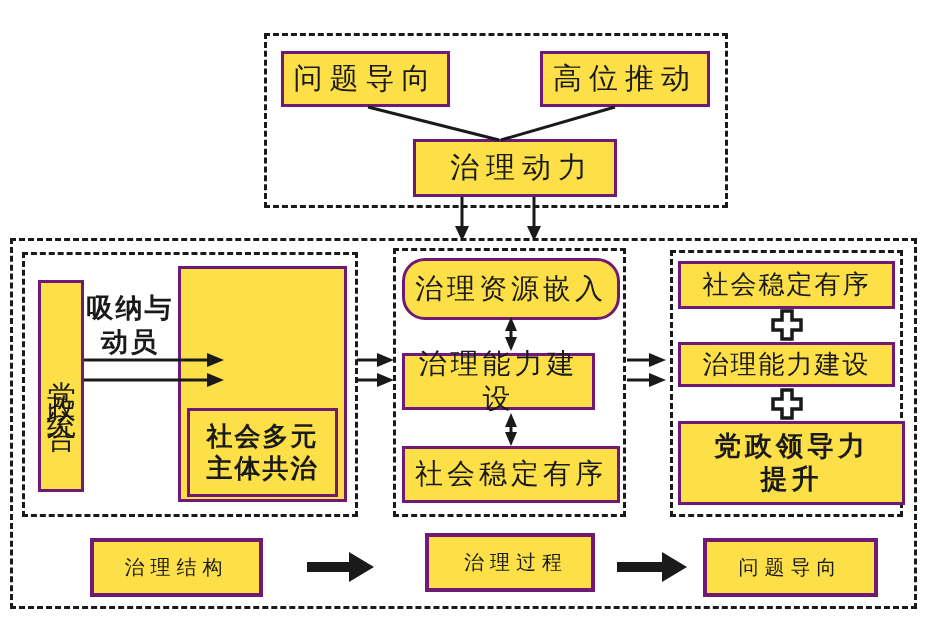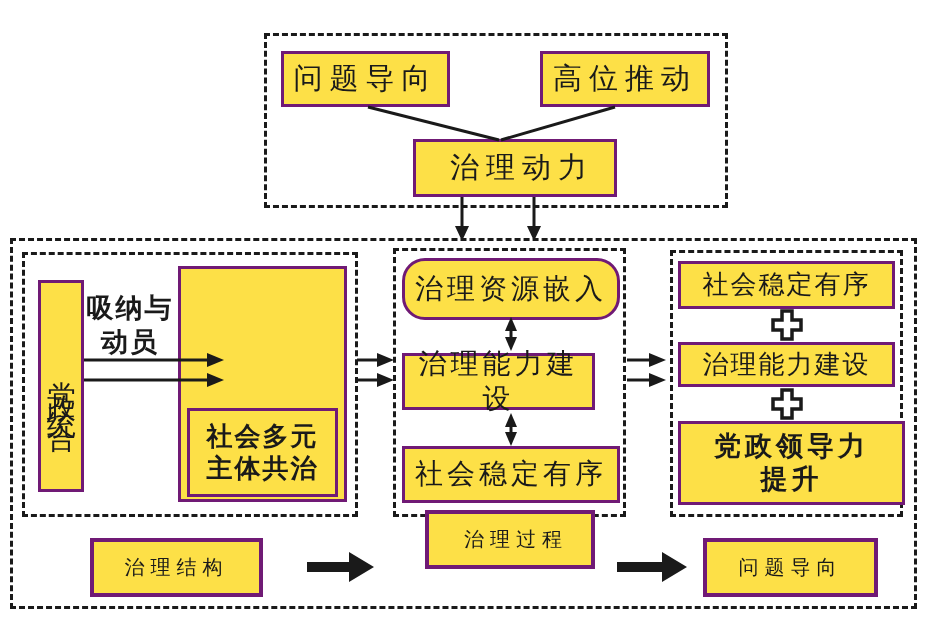--- a/index.html
+++ b/index.html
@@ -72,21 +72,21 @@
 
   <div class="box smalltext" style="left:678px;top:261px;width:217px;height:48px;">社会稳定有序</div>
 
   <div class="box smalltext" style="left:678px;top:342px;width:217px;height:45px;">治理能力建设</div>
 
   <div class="box multiline" style="left:678px;top:421px;width:227px;height:84px;font-size:27px;">党政领导力
 提升</div>
 
   <div class="box thickbox bottomrow" style="left:90px;top:538px;width:173px;height:59px;">治理结构</div>
 
-  <div class="box thickbox bottomrow" style="left:425px;top:510px;width:170px;height:59px;padding-left:12px;">治理过程</div>
+  <div class="box thickbox bottomrow" style="left:425px;top:533px;width:170px;height:59px;padding-left:12px;">治理过程</div>
 
   <div class="box thickbox bottomrow" style="left:703px;top:538px;width:175px;height:59px;">问题导向</div>
 
   <svg class="connectors" width="936" height="625" viewBox="0 0 936 625">
     <g stroke="#1a1a1a" stroke-width="3" fill="#1a1a1a">
 
       <line x1="368" y1="107" x2="499" y2="140"></line>
       <line x1="615" y1="107" x2="501" y2="140"></line>
 
       <g>

